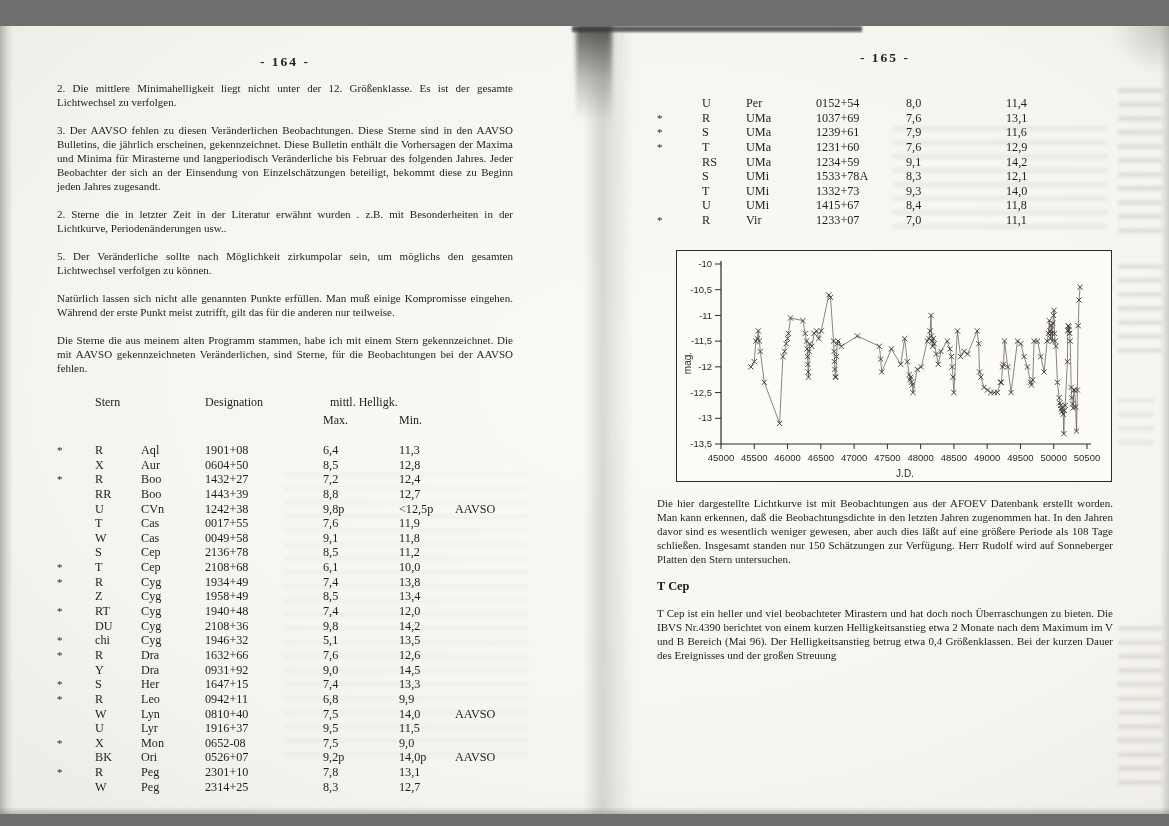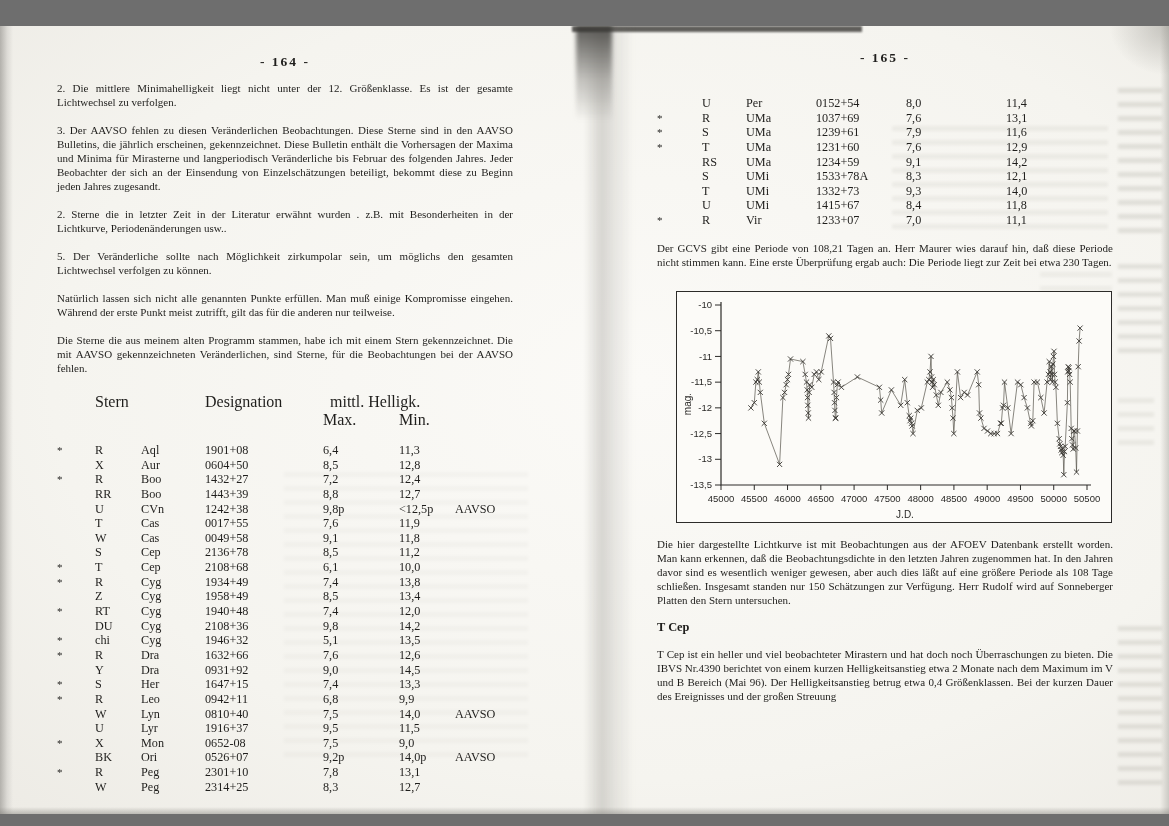--- a/index.html
+++ b/index.html
@@ -38,21 +38,21 @@
   .lead{margin:0;font-size:12.2px;line-height:14px;}
   .subhead{font-weight:bold;font-size:12.4px;line-height:14px;margin:13px 0 0 0;}
   
   .trow{display:grid;}
   .ltable .trow{grid-template-columns:38px 46px 64px 118px 76px 56px 58px;}
   .rtable .trow{grid-template-columns:45px 44px 70px 90px 100px 60px 47px;}
   .tc{font-size:12.2px;line-height:14.65px;height:14.65px;white-space:nowrap;}
   .tc-flag{font-size:11px;}
   .ltable{margin-top:14px;}
   .rtable{margin-top:30px;}
-  .ltable-head,.ltable-sub{position:relative;height:18px;font-size:16px;}
+  .ltable-head,.ltable-sub{position:relative;height:18px;font-size:12px;}
   .ltable-head{margin-top:18px;}
   .ltable-head span,.ltable-sub span{position:absolute;top:0;line-height:18px;}
   .h-stern{left:38px;} .h-desig{left:148px;} .h-hell{left:273px;}
   .h-max{left:266px;} .h-min{left:342px;}
   
   .intro-line{margin-top:20px;}
   .du-para{margin-top:13px;}
   .after-chart{margin-top:14px;}
   .tcep-para{margin-top:13px;}
   
@@ -403,21 +403,20 @@
           <span class="tc tc-star">R</span>
           <span class="tc tc-const">Vir</span>
           <span class="tc tc-designation">1233+07</span>
           <span class="tc tc-max">7,0</span>
           <span class="tc tc-min">11,1</span>
           <span class="tc tc-note"></span>
         </div>
       </div>
 
 
-    <p class="para du-para" style="margin-bottom:0;">Der GCVS gibt eine Periode von 108,21 Tagen an. Herr Maurer wies darauf hin, daß diese Periode nicht stimmen kann. Eine erste Überprüfung ergab auch: Die Periode liegt zur Zeit bei etwa 230 Tagen.</p>
 
     <div class="chart-frame">
       <svg id="lc-svg" width="434" height="230" viewBox="0 0 434 230">
           <path d="M44 10 V193 H414" stroke="#2c2b29" fill="none" stroke-width="1.2"></path>
           <line x1="38" y1="13" x2="44" y2="13" stroke="#2c2b29" stroke-width="1"></line>
           <text x="35" y="16.2" text-anchor="end" font-size="9.5" font-family="&quot;Liberation Sans&quot;, sans-serif" fill="#2a2927">-10</text>
           <line x1="38" y1="38.714285714285715" x2="44" y2="38.714285714285715" stroke="#2c2b29" stroke-width="1"></line>
           <text x="35" y="41.91428571428572" text-anchor="end" font-size="9.5" font-family="&quot;Liberation Sans&quot;, sans-serif" fill="#2a2927">-10,5</text>
           <line x1="38" y1="64.42857142857143" x2="44" y2="64.42857142857143" stroke="#2c2b29" stroke-width="1"></line>
           <text x="35" y="67.62857142857143" text-anchor="end" font-size="9.5" font-family="&quot;Liberation Sans&quot;, sans-serif" fill="#2a2927">-11</text>

